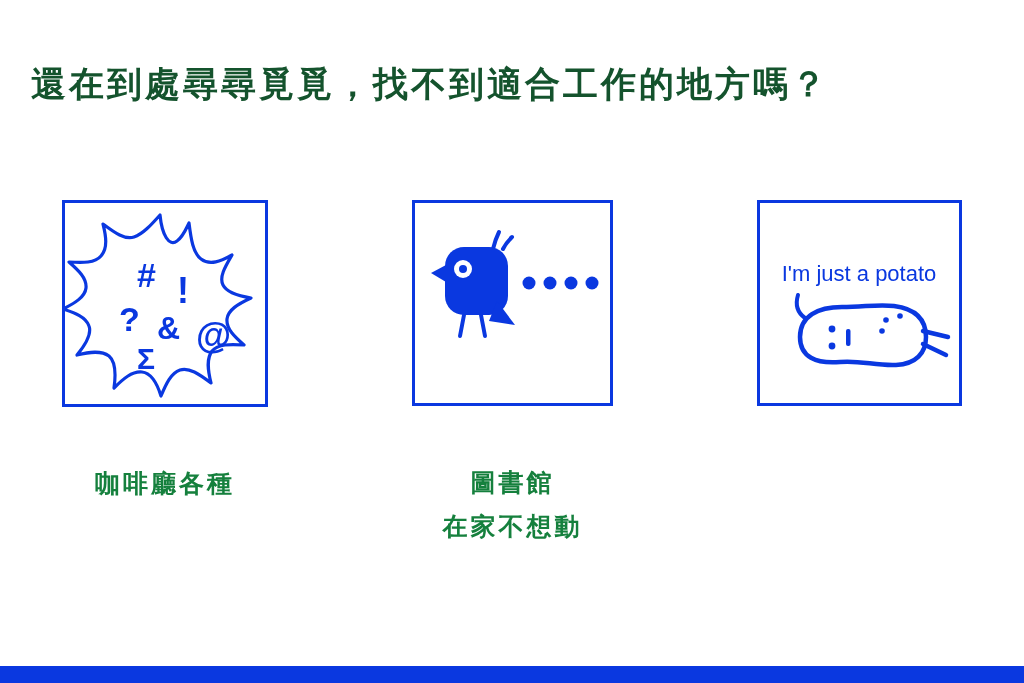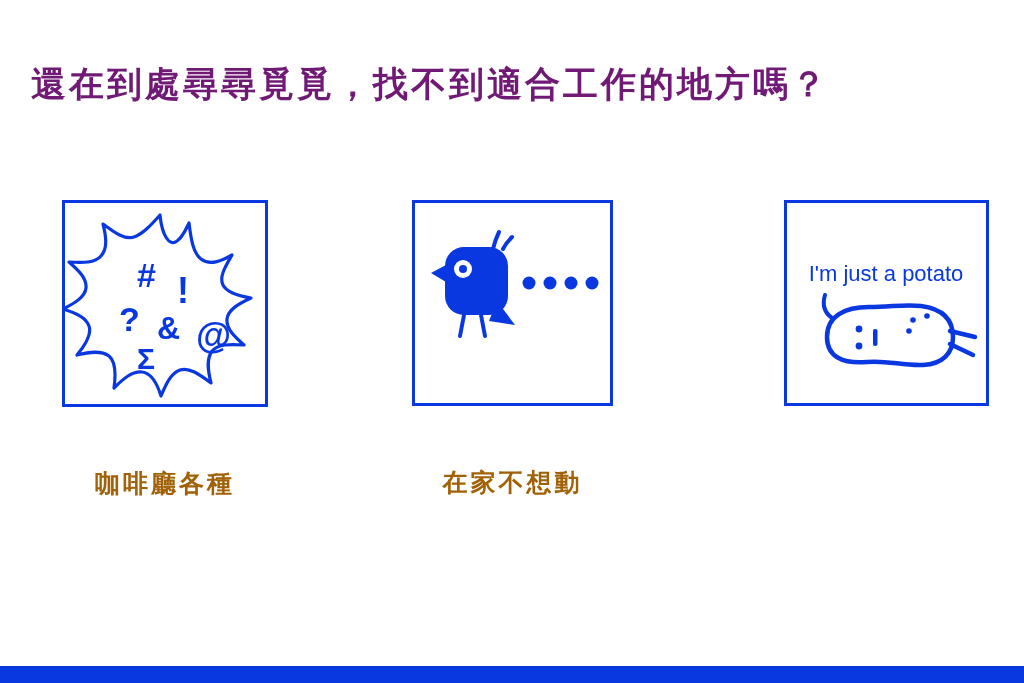--- a/index.html
+++ b/index.html
@@ -24,60 +24,60 @@
   
   #headline {
     position: absolute;
     left: 0;
     top: 63px;
     width: 860px;
     text-align: center;
     font-size: 35px;
     font-weight: 700;
     letter-spacing: 3px;
-    color: #701a75;
+    color: #14532d;
     line-height: 1.2;
     white-space: nowrap;
   }
 
   
   #panels {
     position: absolute;
     left: 0;
     top: 200px;
     width: 1024px;
     height: 360px;
   }
 
   .panel {
     position: absolute;
     top: 0;
   }
   .panel-1 { left: 62px;  width: 206px; }
   .panel-2 { left: 412px; width: 201px; }
-  .panel-3 { left: 784px; width: 205px; }
+  .panel-3 { left: 757px; width: 205px; }
 
   .frame {
     border: 3px solid #0a38e0;
     background: #ffffff;
     width: 100%;
     height: 207px;
     position: relative;
     overflow: hidden;
   }
   .panel-2 .frame, .panel-3 .frame { height: 206px; }
 
   .frame svg { display: block; width: 100%; height: 100%; }
 
   .caption {
     margin-top: 55px;
     text-align: center;
     font-size: 25px;
     font-weight: 700;
-    color: #a16207;
+    color: #15803d;
     letter-spacing: 3px;
     line-height: 1.75;
     white-space: nowrap;
   }
   .caption .cap-line { display: block; }
 
   
   #bottom-bar {
     position: absolute;
     left: 0;
@@ -162,20 +162,21 @@
             <circle cx="48" cy="66" r="4" fill="#0a38e0"></circle>
 
             <circle cx="114" cy="80" r="6.5"></circle>
             <circle cx="135" cy="80" r="6.5"></circle>
             <circle cx="156" cy="80" r="6.5"></circle>
             <circle cx="177" cy="80" r="6.5"></circle>
           </g>
         </svg>
       </div>
       <div class="caption">
+        <span class="cap-line">圖書館</span>
         <span class="cap-line">在家不想動</span>
       </div>
     </div>
 
     <div class="panel panel-3">
       <div class="frame">
         <svg viewBox="0 0 199 200" xmlns="http://www.w3.org/2000/svg">
 
           <text x="99" y="78" text-anchor="middle" fill="#0a38e0" font-family="'Liberation Sans', sans-serif" font-size="22" font-weight="400">I'm just a potato</text>
 

